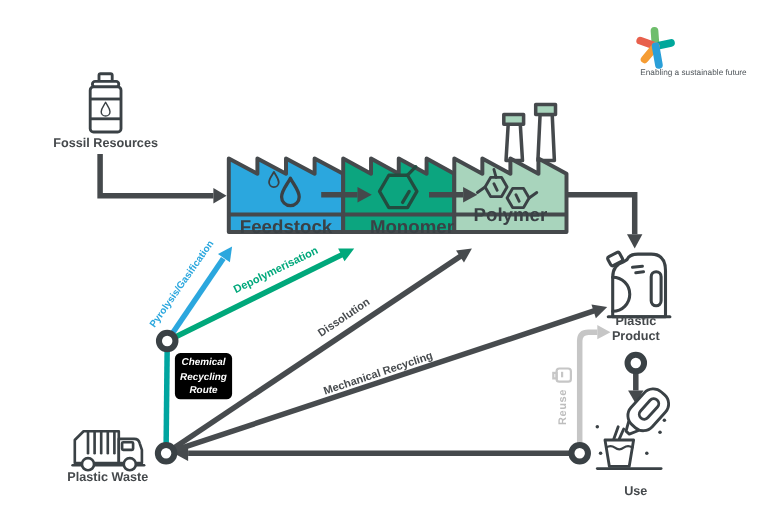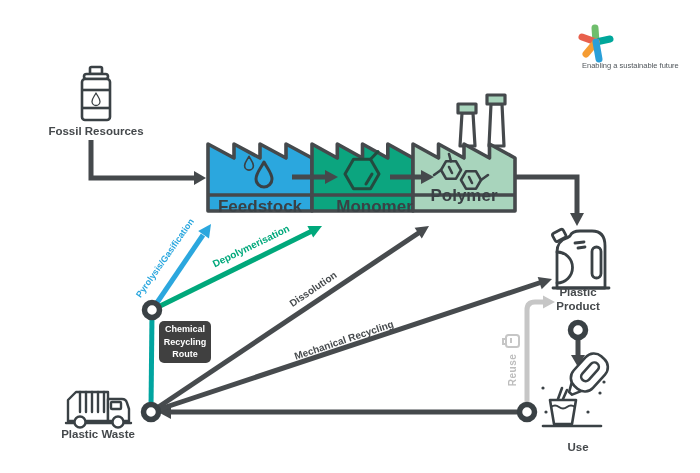--- a/index.html
+++ b/index.html
@@ -21,23 +21,23 @@
   .route-label{
     font-size:10px;font-weight:bold;white-space:nowrap;
     transform-origin:center center;
   }
   .lbl-pyro{color:#2BA7DE;font-size:9px;}
   .lbl-depo{color:#00A87B;}
   .lbl-diss{color:#474B4E;}
   .lbl-mech{color:#474B4E;}
   .lbl-reuse{color:#BDBDBD;letter-spacing:0.5px;}
   #badge{
-    left:159px;top:321px;width:52px;height:42px;background:#404040;border-radius:5px;
+    left:159px;top:321px;width:52px;height:42px;background:#000000;border-radius:5px;
     color:#ffffff;font-size:9px;font-weight:bold;text-align:center;line-height:1.4;
-    display:flex;align-items:center;justify-content:center;padding:2px;box-sizing:border-box;
+    display:flex;align-items:center;justify-content:center;padding:2px;box-sizing:border-box;font-style:italic;
   }
   #logo{left:576px;top:20px;width:120px;height:52px;}
   #logo-text{position:absolute;left:39px;top:4px;width:78px;text-align:center;color:#35393C;}
   #logo-brand1{font-size:13px;font-weight:bold;letter-spacing:1.2px;}
   #logo-brand2{font-size:10.5px;font-weight:bold;letter-spacing:3.2px;margin-top:1px;}
   #logo-tagline{position:absolute;left:6px;top:41px;width:112px;text-align:left;
     font-size:7.5px;color:#4F555A;}
   svg{display:block;}
 </style>
 </head>

